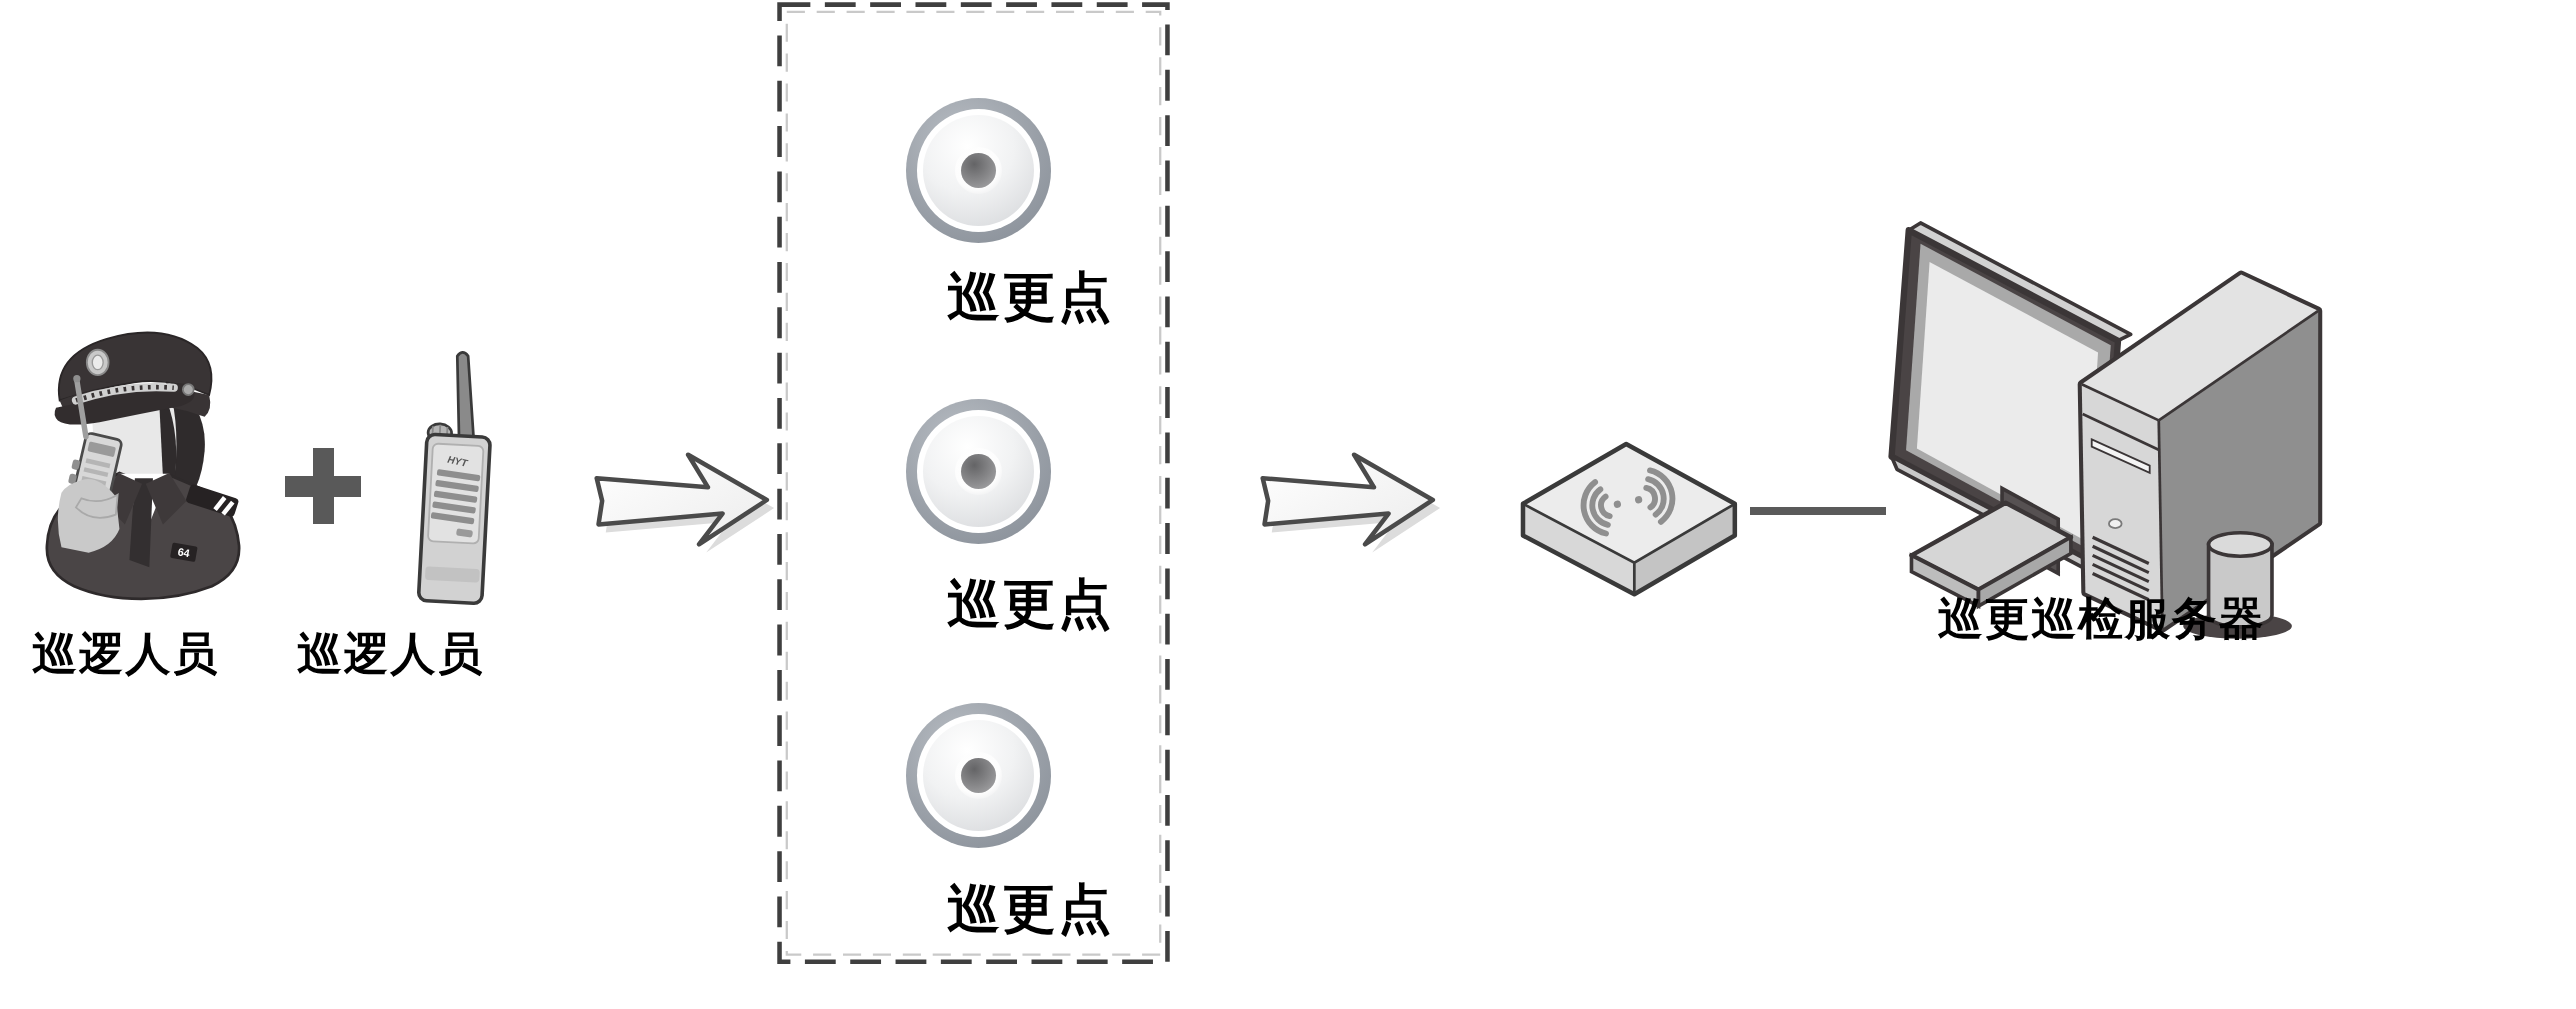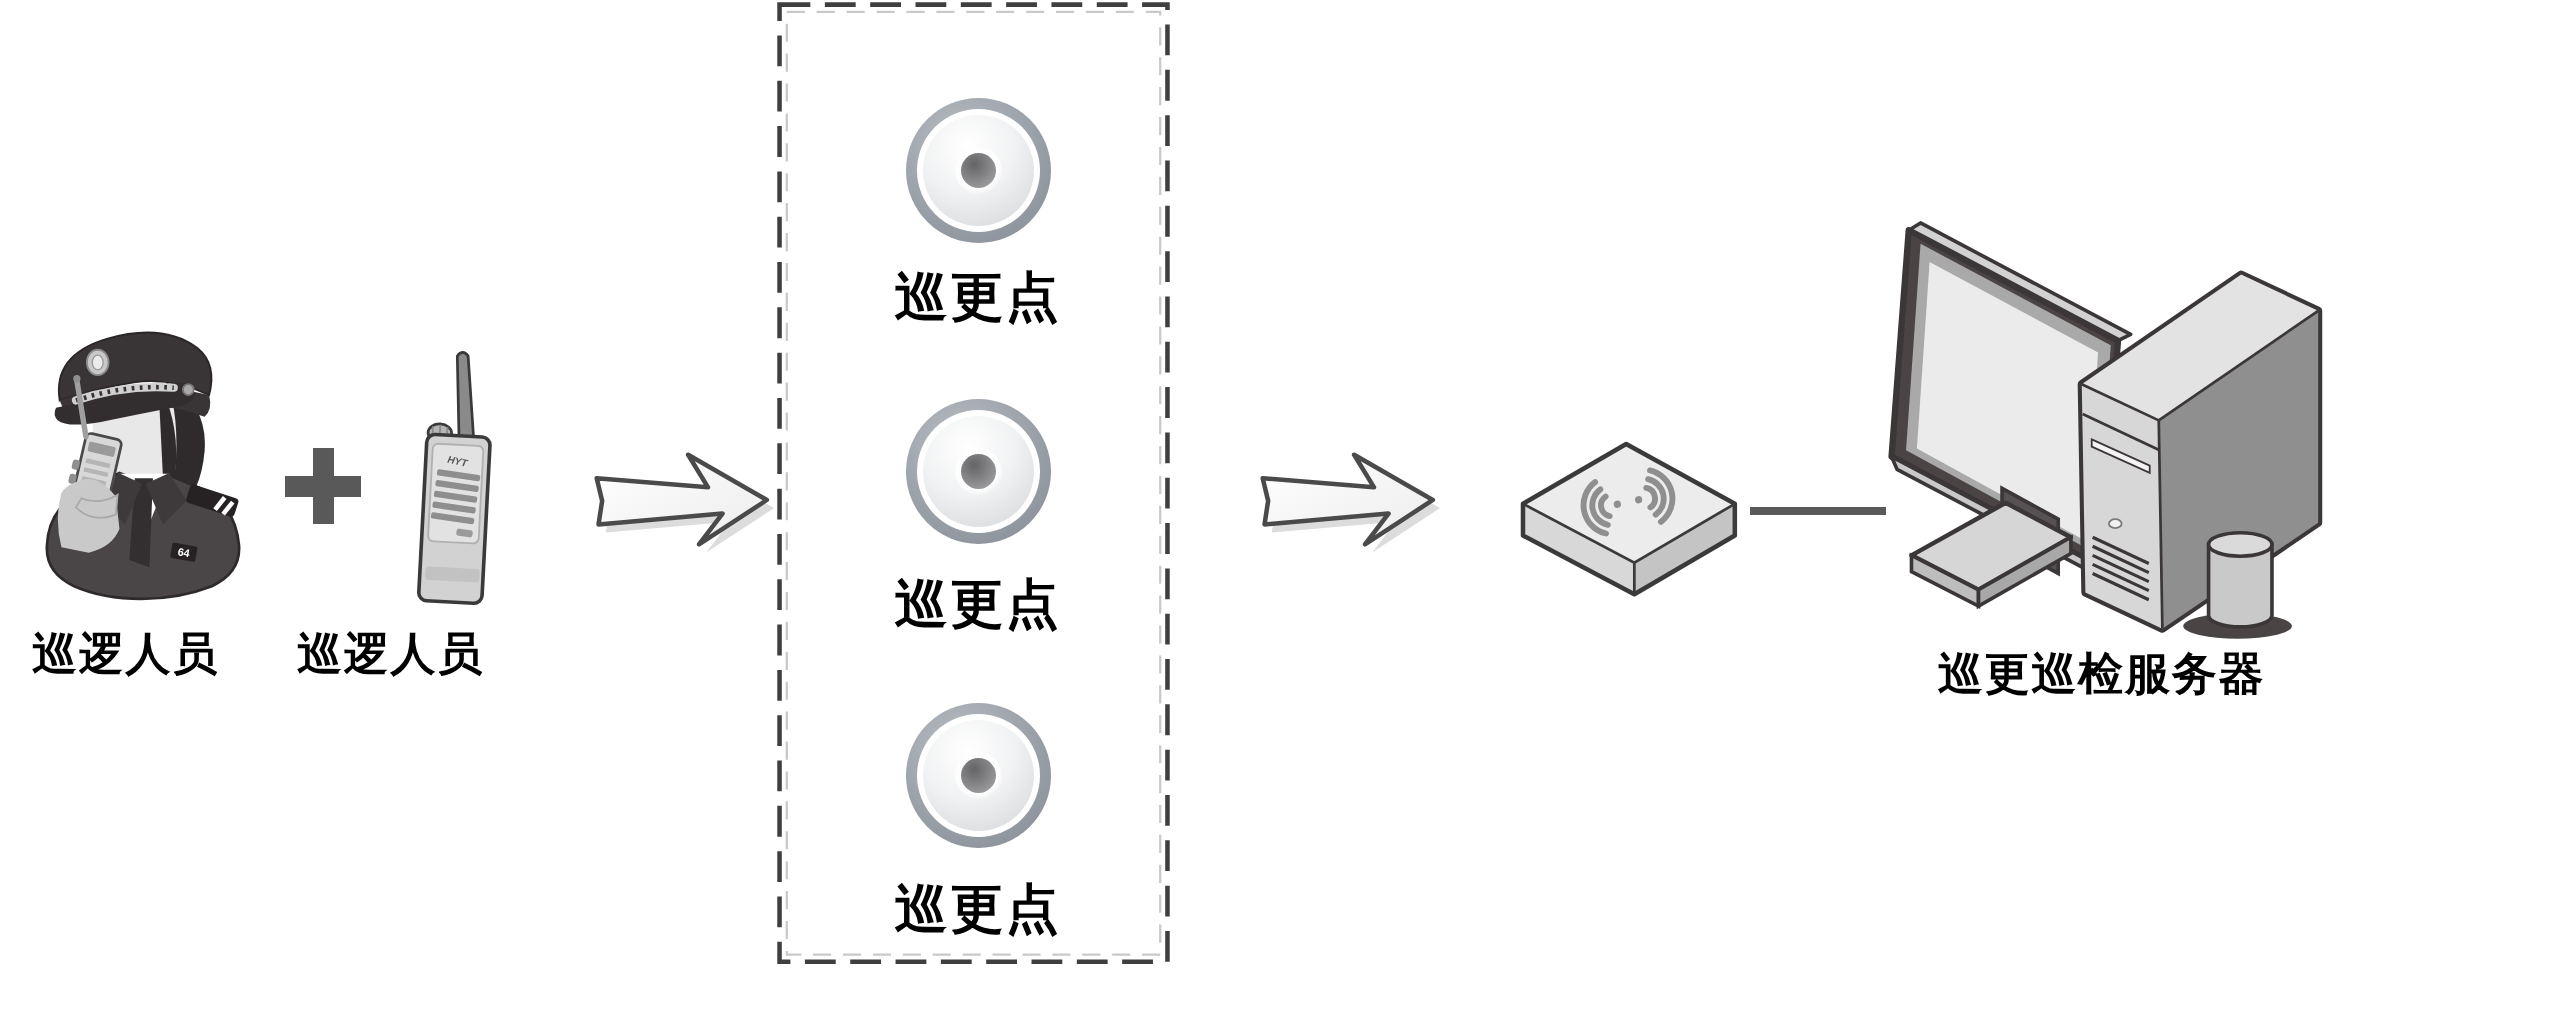--- a/index.html
+++ b/index.html
@@ -2,21 +2,21 @@
 <html style="font-size:14.5px"><head>
 <meta charset="utf-8">
 <style>
   html,body{margin:0;padding:0;background:#fff;}
   .stage{position:relative;width:2576px;height:1009px;background:#ffffff;overflow:hidden;
          font-family:"Liberation Sans", sans-serif;}
   .abs{position:absolute;}
   .node-label{position:absolute;font-size:45px;font-weight:700;color:#000;
               text-align:center;white-space:nowrap;letter-spacing:1.8px;}
   .cp-label{position:absolute;font-size:53px;font-weight:700;color:#000;
-            text-align:center;white-space:nowrap;letter-spacing:2.7px;}
+            text-align:right;white-space:nowrap;letter-spacing:2.7px;}
   
   .plus{position:absolute;left:285px;top:448px;width:76px;height:76px;}
   .plus .h{position:absolute;left:0;top:28px;width:76px;height:21px;background:#595959;}
   .plus .v{position:absolute;left:28px;top:0;width:21px;height:76px;background:#595959;}
   
   .cp{position:absolute;width:145px;height:145px;border-radius:50%;
       background:radial-gradient(circle at 38% 30%, #b9bec4 0%, #9aa0a8 55%, #848b94 100%);}
   .cp i{position:absolute;border-radius:50%;display:block;}
   .cp .r1{inset:11px;background:#ffffff;}
   .cp .r2{inset:17px;background:radial-gradient(circle at 40% 28%, #ffffff 0%, #f1f2f3 45%, #d2d4d7 100%);}
@@ -239,16 +239,16 @@
       <line x1="248" y1="362" x2="310" y2="391"></line>
       <line x1="248" y1="372" x2="310" y2="401"></line>
       <line x1="248" y1="382" x2="310" y2="411"></line>
       <line x1="248" y1="392" x2="310" y2="421"></line>
     </g>
 
     <path d="M376,360 L376,438 A35,13 0 0 0 446,438 L446,360 Z" fill="#c9c9c9" stroke="#3b3637" stroke-width="4"></path>
     <ellipse cx="411" cy="360" rx="35" ry="13" fill="#dadada" stroke="#3b3637" stroke-width="4"></ellipse>
   </svg>
 
-  <div class="node-label" style="left:1920px;top:644px;width:363px">巡更巡检服务器</div>
+  <div class="node-label" style="left:1920px;top:589px;width:363px">巡更巡检服务器</div>
 
 </div>
 
 
 </body></html>

